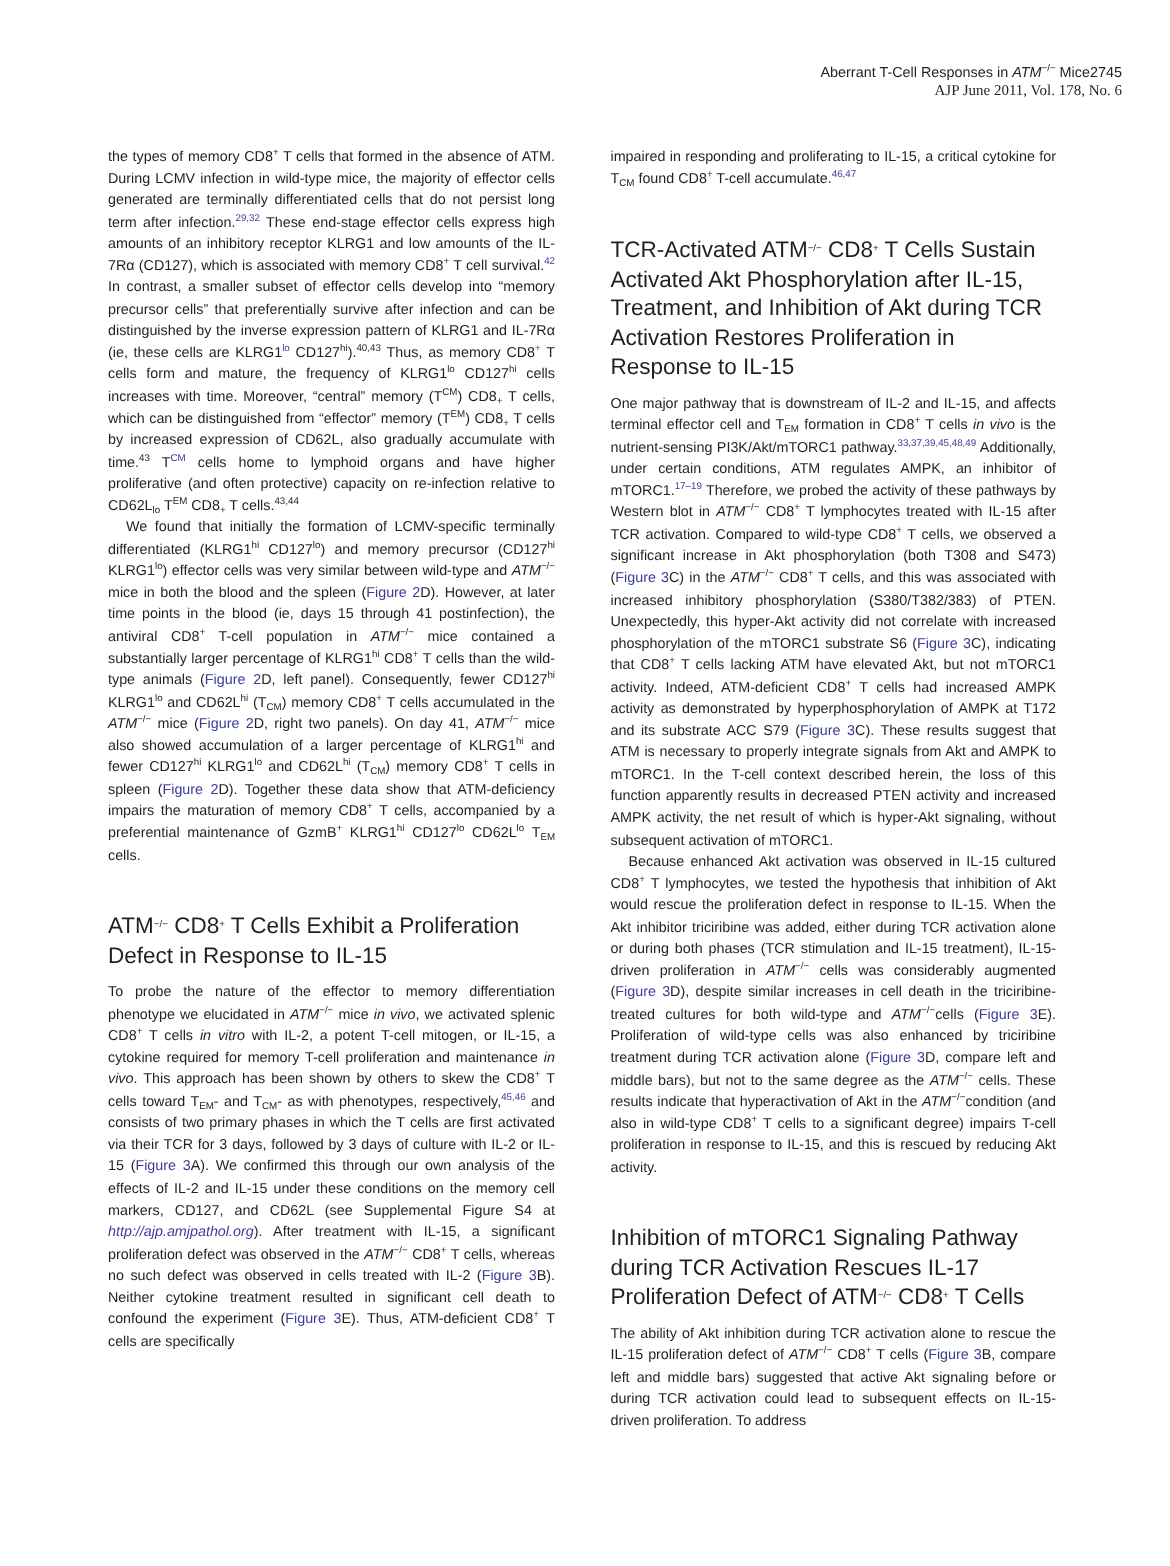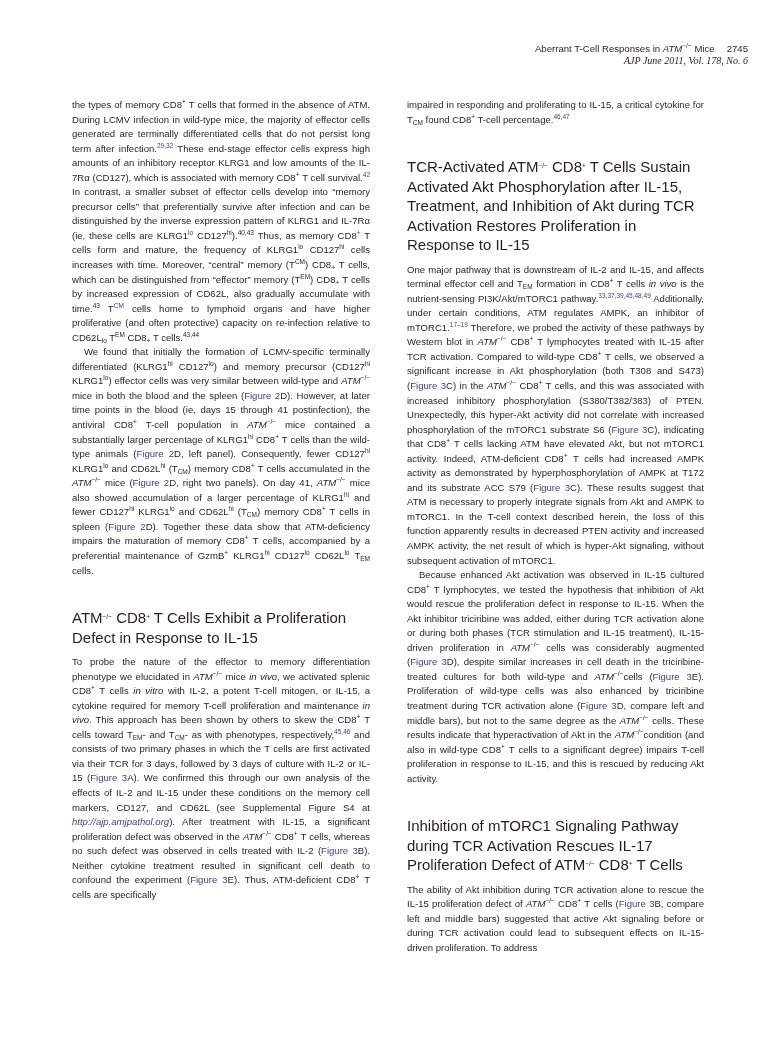--- a/index.html
+++ b/index.html
@@ -1,21 +1,21 @@
 <!DOCTYPE html>
 <html><head>
 <meta charset="utf-8">
 <style>
   html, body { margin: 0; padding: 0; background: #ffffff; }
   body { width: 780px; height: 1044px; position: relative; overflow: hidden;
          font-family: "Liberation Sans", sans-serif; color: #231f20; }
   .header { position: absolute; top: 43px; right: 32px; text-align: right; }
   .header .line1 { font-size: 9.6px; line-height: 12px; }
-  .header .line1 .pg { margin-left: 12px; }
-  .header .line2 { font-family: "Liberation Serif", serif; font-style: italic; font-size: 10px; line-height: 12px; text-align: right; }
+  .header .line1 .pg { }
+  .header .line2 { font-family: "Liberation Serif", serif; font-size: 10px; line-height: 12px; text-align: right; }
   .col { position: absolute; top: 98px; font-size: 9.55px; line-height: 14.55px; text-align: justify; }
   .col.left { left: 72px; width: 298px; }
   .col.right { left: 407px; width: 297px; }
   p { margin: 0; }
   p.indent { text-indent: 12px; }
   sup, sub { font-size: 6.5px; line-height: 0; }
   sup { vertical-align: 4px; }
   sub { vertical-align: -2px; }
   .ref { color: #3b3b9a; }
   .link { color: #3b3b9a; }
@@ -37,21 +37,21 @@
 <div class="col left">
   <p><span>the types of memory CD8</span><sup>+</sup><span> T cells that formed in the absence of ATM. During LCMV infection in wild-type mice, the majority of effector cells generated are terminally differentiated cells that do not persist long term after infection.</span><sup class="ref">29,32</sup><span> These end-stage effector cells express high amounts of an inhibitory receptor KLRG1 and low amounts of the IL-7Rα (CD127), which is associated with memory CD8</span><sup>+</sup><span> T cell survival.</span><sup class="ref">42</sup><span> In contrast, a smaller subset of effector cells develop into “memory precursor cells” that preferentially survive after infection and can be distinguished by the inverse expression pattern of KLRG1 and IL-7Rα (ie, these cells are KLRG1</span><sup class="ref">lo</sup><span> CD127</span><sup>hi</sup><span>).</span><sup>40,43</sup><span> Thus, as memory CD8</span><sup class="ref">+</sup><span> T cells form and mature, the frequency of KLRG1</span><sup>lo</sup><span> CD127</span><sup>hi</sup><span> cells increases with time. Moreover, “central” memory (T</span><sup>CM</sup><span>) CD8</span><sub>+</sub><span> T cells, which can be distinguished from “effector” memory (T</span><sup>EM</sup><span>) CD8</span><sub>+</sub><span> T cells by increased expression of CD62L, also gradually accumulate with time.</span><sup>43</sup><span> T</span><sup class="ref">CM</sup><span> cells home to lymphoid organs and have higher proliferative (and often protective) capacity on re-infection relative to CD62L</span><sub>lo</sub><span> T</span><sup>EM</sup><span> CD8</span><sub>+</sub><span> T cells.</span><sup>43,44</sup></p>
   <p class="indent"><span>We found that initially the formation of LCMV-specific terminally differentiated (KLRG1</span><sup>hi</sup><span> CD127</span><sup>lo</sup><span>) and memory precursor (CD127</span><sup>hi</sup><span> KLRG1</span><sup>lo</sup><span>) effector cells was very similar between wild-type and </span><em>ATM</em><sup>−/−</sup><span> mice in both the blood and the spleen (</span><span class="link">Figure 2</span><span>D). However, at later time points in the blood (ie, days 15 through 41 postinfection), the antiviral CD8</span><sup>+</sup><span> T-cell population in </span><em>ATM</em><sup>−/−</sup><span> mice contained a substantially larger percentage of KLRG1</span><sup>hi</sup><span> CD8</span><sup>+</sup><span> T cells than the wild-type animals (</span><span class="link">Figure 2</span><span>D, left panel). Consequently, fewer CD127</span><sup>hi</sup><span> KLRG1</span><sup>lo</sup><span> and CD62L</span><sup>hi</sup><span> (T</span><sub>CM</sub><span>) memory CD8</span><sup>+</sup><span> T cells accumulated in the </span><em>ATM</em><sup>−/−</sup><span> mice (</span><span class="link">Figure 2</span><span>D, right two panels). On day 41, </span><em>ATM</em><sup>−/−</sup><span> mice also showed accumulation of a larger percentage of KLRG1</span><sup>hi</sup><span> and fewer CD127</span><sup>hi</sup><span> KLRG1</span><sup>lo</sup><span> and CD62L</span><sup>hi</sup><span> (T</span><sub>CM</sub><span>) memory CD8</span><sup>+</sup><span> T cells in spleen (</span><span class="link">Figure 2</span><span>D). Together these data show that ATM-deficiency impairs the maturation of memory CD8</span><sup>+</sup><span> T cells, accompanied by a preferential maintenance of GzmB</span><sup>+</sup><span> KLRG1</span><sup>hi</sup><span> CD127</span><sup>lo</sup><span> CD62L</span><sup>lo</sup><span> T</span><sub>EM</sub><span> cells.</span></p>
   <div class="gap-before-left"></div>
   <h2><span>ATM</span><sup>−/−</sup><span class="it"> CD8</span><sup class="it">+</sup><span class="it"> T Cells Exhibit a Proliferation Defect in Response to IL-15</span></h2>
   <div class="gap-after"></div>
   <p><span>To probe the nature of the effector to memory differentiation phenotype we elucidated in </span><em>ATM</em><sup>−/−</sup><span> mice </span><em>in vivo</em><span>, we activated splenic CD8</span><sup>+</sup><span> T cells </span><em>in vitro</em><span> with IL-2, a potent T-cell mitogen, or IL-15, a cytokine required for memory T-cell proliferation and maintenance </span><em>in vivo</em><span>. This approach has been shown by others to skew the CD8</span><sup>+</sup><span> T cells toward T</span><sub>EM</sub><span>- and T</span><sub>CM</sub><span>- as with phenotypes, respectively,</span><sup class="ref">45,46</sup><span> and consists of two primary phases in which the T cells are first activated via their TCR for 3 days, followed by 3 days of culture with IL-2 or IL-15 (</span><span class="link">Figure 3</span><span>A). We confirmed this through our own analysis of the effects of IL-2 and IL-15 under these conditions on the memory cell markers, CD127, and CD62L (see Supplemental Figure S4 at </span><em class="link">http://ajp.amjpathol.org</em><span>). After treatment with IL-15, a significant proliferation defect was observed in the </span><em>ATM</em><sup>−/−</sup><span> CD8</span><sup>+</sup><span> T cells, whereas no such defect was observed in cells treated with IL-2 (</span><span class="link">Figure 3</span><span>B). Neither cytokine treatment resulted in significant cell death to confound the experiment (</span><span class="link">Figure 3</span><span>E). Thus, ATM-deficient CD8</span><sup>+</sup><span> T cells are specifically</span></p>
 </div>
 
 <div class="col right">
-  <p><span>impaired in responding and proliferating to IL-15, a critical cytokine for T</span><sub>CM</sub><span> found CD8</span><sup>+</sup><span> T-cell percentage.</span><sup class="ref">46,47</sup></p>
+  <p><span>impaired in responding and proliferating to IL-15, a critical cytokine for T</span><sub>CM</sub><span> found CD8</span><sup>+</sup><span> T-cell accumulate.</span><sup class="ref">46,47</sup></p>
   <div class="gap-before-right"></div>
   <h2><span class="it">TCR-Activated </span><span>ATM</span><sup>−/−</sup><span class="it"> CD8</span><sup class="it">+</sup><span class="it"> T Cells Sustain Activated Akt Phosphorylation after IL-15, Treatment, and Inhibition of Akt during TCR Activation Restores Proliferation in Response to IL-15</span></h2>
   <div class="gap-after"></div>
   <p><span>One major pathway that is downstream of IL-2 and IL-15, and affects terminal effector cell and T</span><sub>EM</sub><span> formation in CD8</span><sup>+</sup><span> T cells </span><em>in vivo</em><span> is the nutrient-sensing PI3K/Akt/mTORC1 pathway.</span><sup class="ref">33,37,39,45,48,49</sup><span> Additionally, under certain conditions, ATM regulates AMPK, an inhibitor of mTORC1.</span><sup class="ref">17–19</sup><span> Therefore, we probed the activity of these pathways by Western blot in </span><em>ATM</em><sup>−/−</sup><span> CD8</span><sup>+</sup><span> T lymphocytes treated with IL-15 after TCR activation. Compared to wild-type CD8</span><sup>+</sup><span> T cells, we observed a significant increase in Akt phosphorylation (both T308 and S473) (</span><span class="link">Figure 3</span><span>C) in the </span><em>ATM</em><sup>−/−</sup><span> CD8</span><sup>+</sup><span> T cells, and this was associated with increased inhibitory phosphorylation (S380/T382/383) of PTEN. Unexpectedly, this hyper-Akt activity did not correlate with increased phosphorylation of the mTORC1 substrate S6 (</span><span class="link">Figure 3</span><span>C), indicating that CD8</span><sup>+</sup><span> T cells lacking ATM have elevated Akt, but not mTORC1 activity. Indeed, ATM-deficient CD8</span><sup>+</sup><span> T cells had increased AMPK activity as demonstrated by hyperphosphorylation of AMPK at T172 and its substrate ACC S79 (</span><span class="link">Figure 3</span><span>C). These results suggest that ATM is necessary to properly integrate signals from Akt and AMPK to mTORC1. In the T-cell context described herein, the loss of this function apparently results in decreased PTEN activity and increased AMPK activity, the net result of which is hyper-Akt signaling, without subsequent activation of mTORC1.</span></p>
   <p class="indent"><span>Because enhanced Akt activation was observed in IL-15 cultured CD8</span><sup>+</sup><span> T lymphocytes, we tested the hypothesis that inhibition of Akt would rescue the proliferation defect in response to IL-15. When the Akt inhibitor triciribine was added, either during TCR activation alone or during both phases (TCR stimulation and IL-15 treatment), IL-15-driven proliferation in </span><em>ATM</em><sup>−/−</sup><span> cells was considerably augmented (</span><span class="link">Figure 3</span><span>D), despite similar increases in cell death in the triciribine-treated cultures for both wild-type and </span><em>ATM</em><sup>−/−</sup><span>cells (</span><span class="link">Figure 3</span><span>E). Proliferation of wild-type cells was also enhanced by triciribine treatment during TCR activation alone (</span><span class="link">Figure 3</span><span>D, compare left and middle bars), but not to the same degree as the </span><em>ATM</em><sup>−/−</sup><span> cells. These results indicate that hyperactivation of Akt in the </span><em>ATM</em><sup>−/−</sup><span>condition (and also in wild-type CD8</span><sup>+</sup><span> T cells to a significant degree) impairs T-cell proliferation in response to IL-15, and this is rescued by reducing Akt activity.</span></p>
   <div class="gap-before-right"></div>
   <h2><span class="it">Inhibition of mTORC1 Signaling Pathway during TCR Activation Rescues IL-17 Proliferation Defect of </span><span>ATM</span><sup>−/−</sup><span class="it"> CD8</span><sup class="it">+</sup><span class="it"> T Cells</span></h2>
   <div class="gap-after"></div>
   <p><span>The ability of Akt inhibition during TCR activation alone to rescue the IL-15 proliferation defect of </span><em>ATM</em><sup>−/−</sup><span> CD8</span><sup>+</sup><span> T cells (</span><span class="link">Figure 3</span><span>B, compare left and middle bars) suggested that active Akt signaling before or during TCR activation could lead to subsequent effects on IL-15-driven proliferation. To address</span></p>
 </div>

